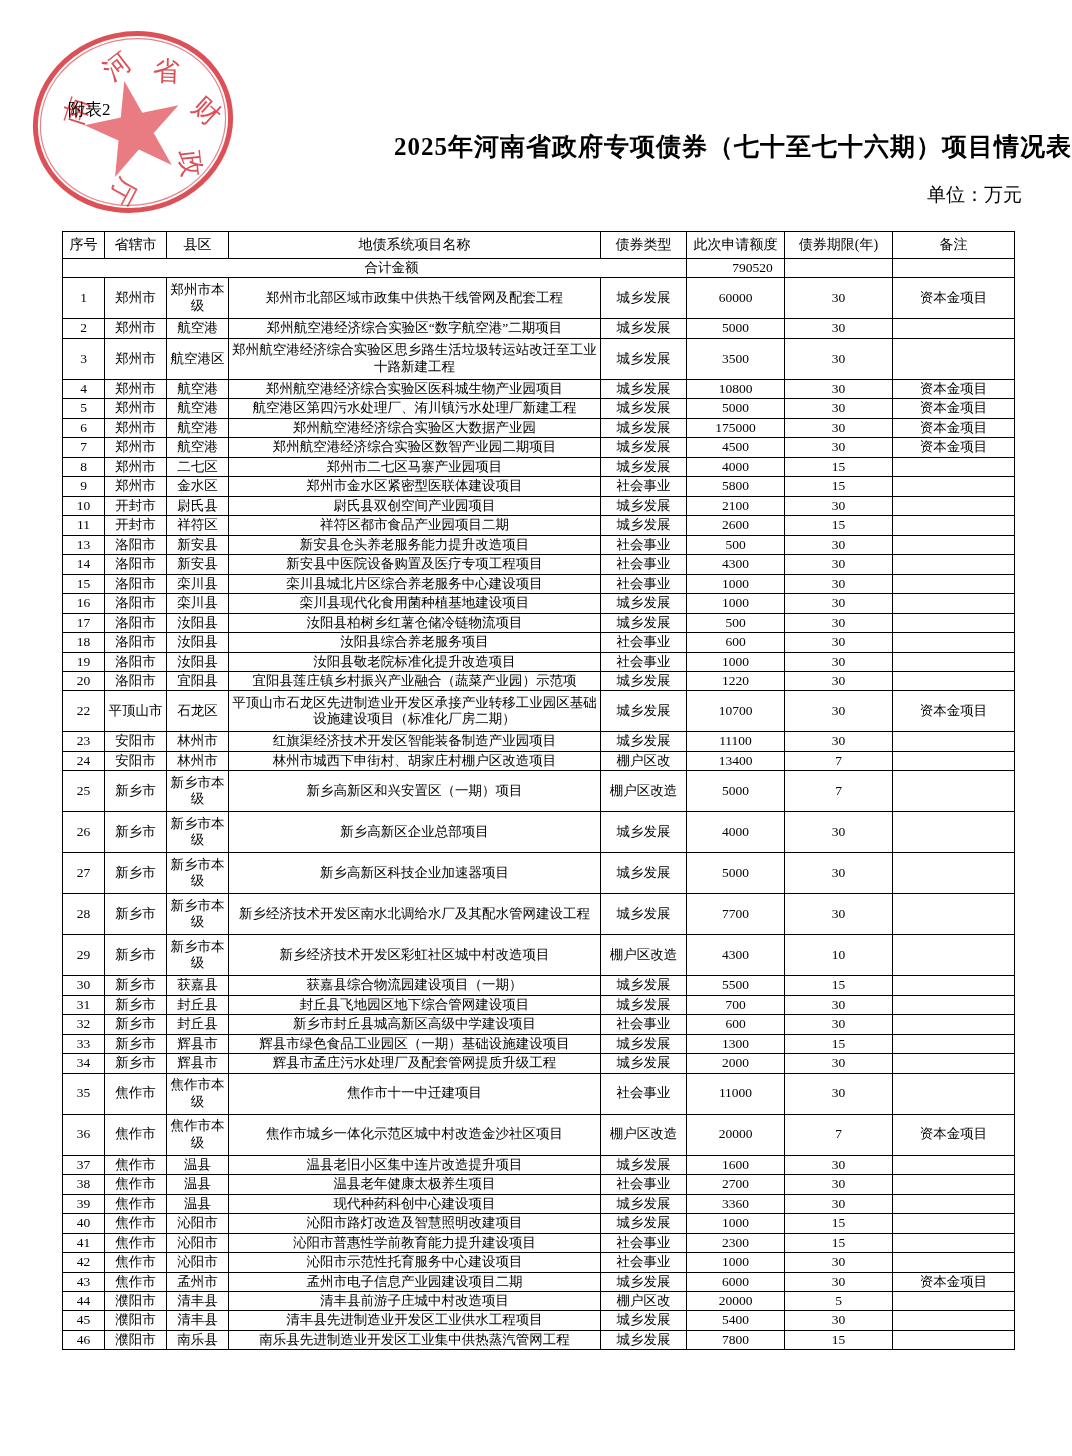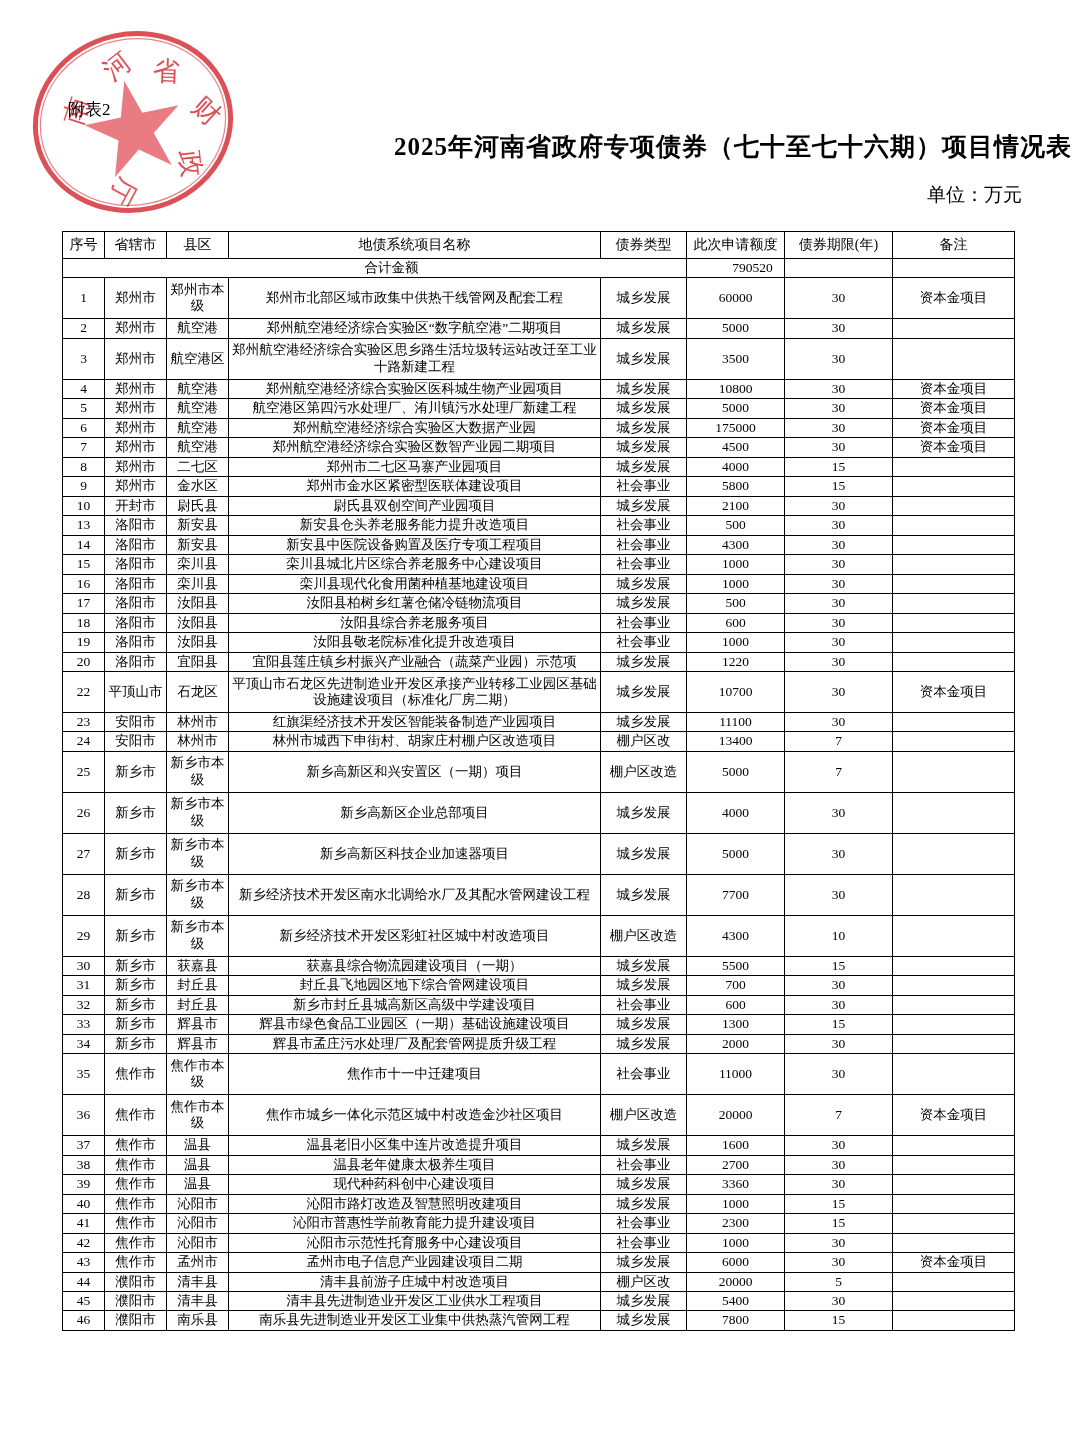--- a/index.html
+++ b/index.html
@@ -260,20 +260,30 @@
             <td>10</td>
             <td>开封市</td>
             <td>尉氏县</td>
             <td class="name">尉氏县双创空间产业园项目</td>
             <td>城乡发展</td>
             <td>2100</td>
             <td>30</td>
             <td></td>
           </tr>
           <tr>
+            <td>11</td>
+            <td>开封市</td>
+            <td>祥符区</td>
+            <td class="name">祥符区都市食品产业园项目二期</td>
+            <td>城乡发展</td>
+            <td>2600</td>
+            <td>15</td>
+            <td></td>
+          </tr>
+          <tr>
             <td>13</td>
             <td>洛阳市</td>
             <td>新安县</td>
             <td class="name">新安县仓头养老服务能力提升改造项目</td>
             <td>社会事业</td>
             <td>500</td>
             <td>30</td>
             <td></td>
           </tr>
           <tr>

